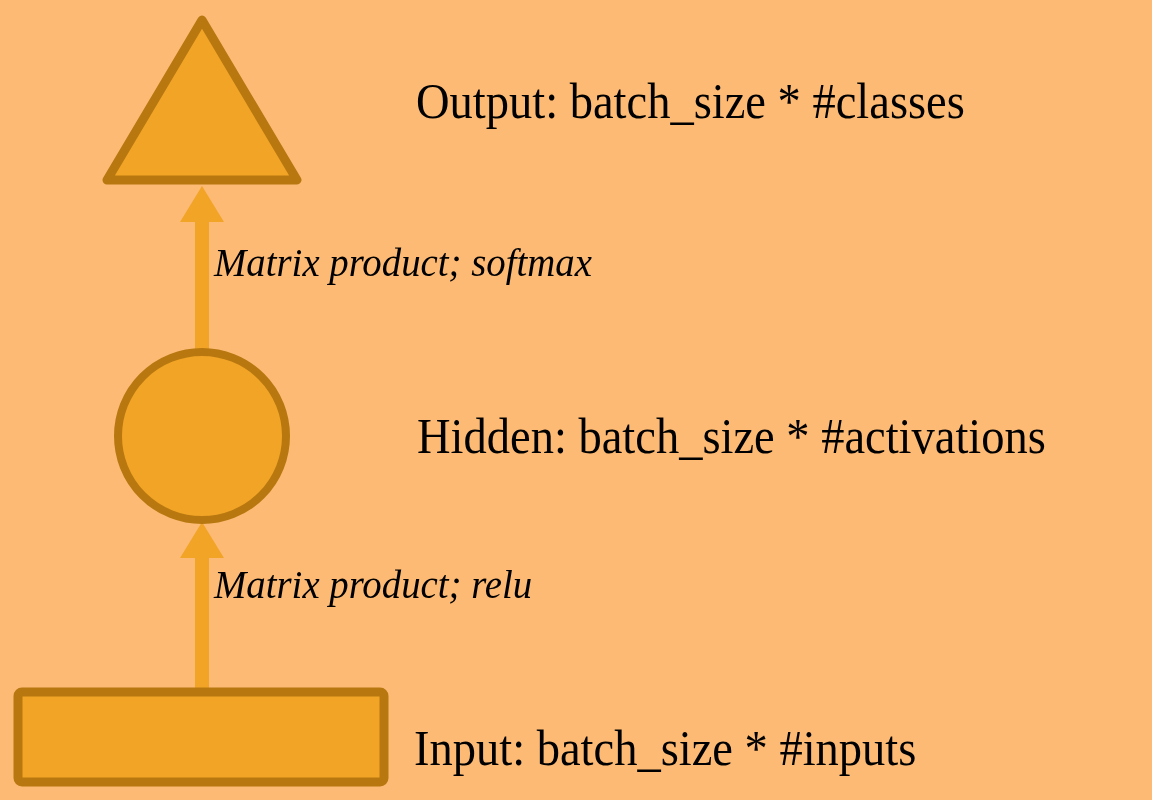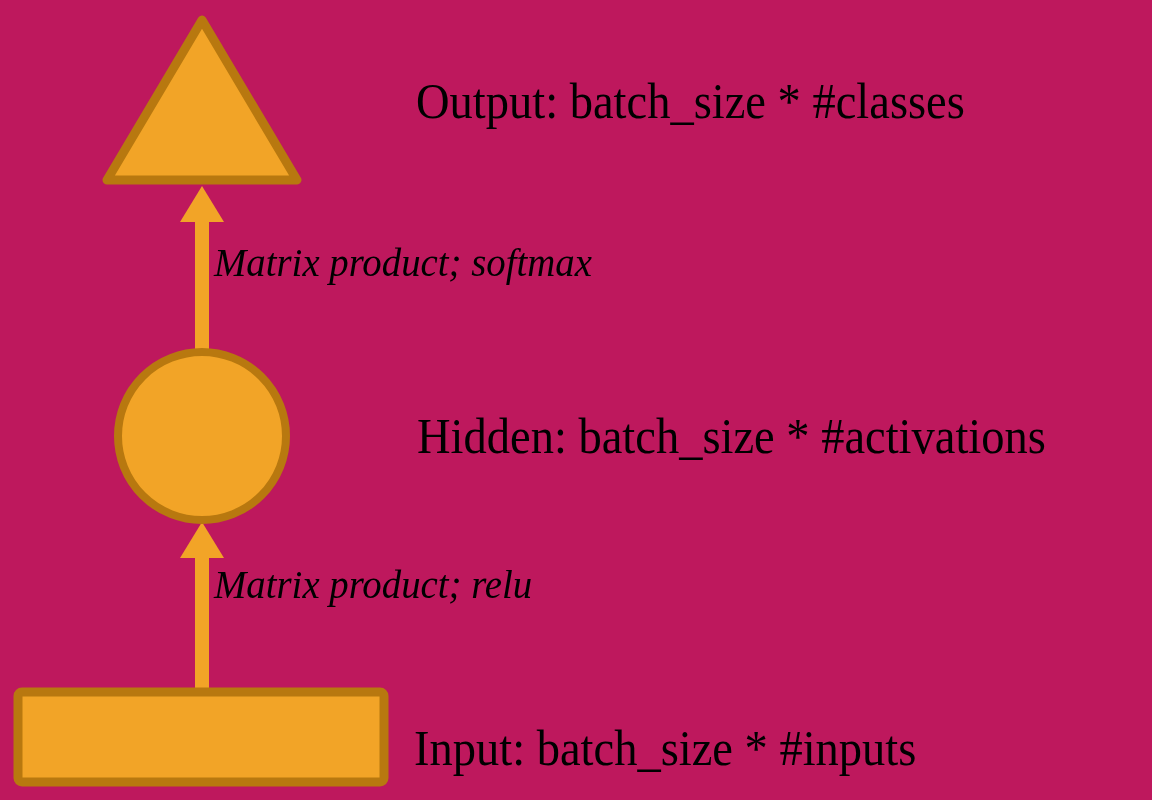--- a/index.html
+++ b/index.html
@@ -57,21 +57,21 @@
   }
   #label-output  { left: 416px; top: 76px;  font-size: 50px; }
   #label-hidden  { left: 417px; top: 411px; font-size: 50px; }
   #label-input   { left: 414px; top: 723px; font-size: 50px; }
   #label-edge-top    { left: 214px; top: 243px; font-size: 40px; }
   #label-edge-bottom { left: 214px; top: 565px; font-size: 40px; }
 </style>
 </head>
 <body>
 
-<div id="canvas" style="background: #be185d;">
+<div id="canvas" style="background: #fdba74;">
 
   <svg id="diagram-svg" viewBox="0 0 1152 800" xmlns="http://www.w3.org/2000/svg">
 
     <g>
       <rect x="195" y="540" width="14" height="152" fill="#F2A427"></rect>
       <polygon points="202,522 224,558 180,558" fill="#F2A427"></polygon>
     </g>
 
     <g>
       <rect x="195" y="205" width="14" height="148" fill="#F2A427"></rect>

